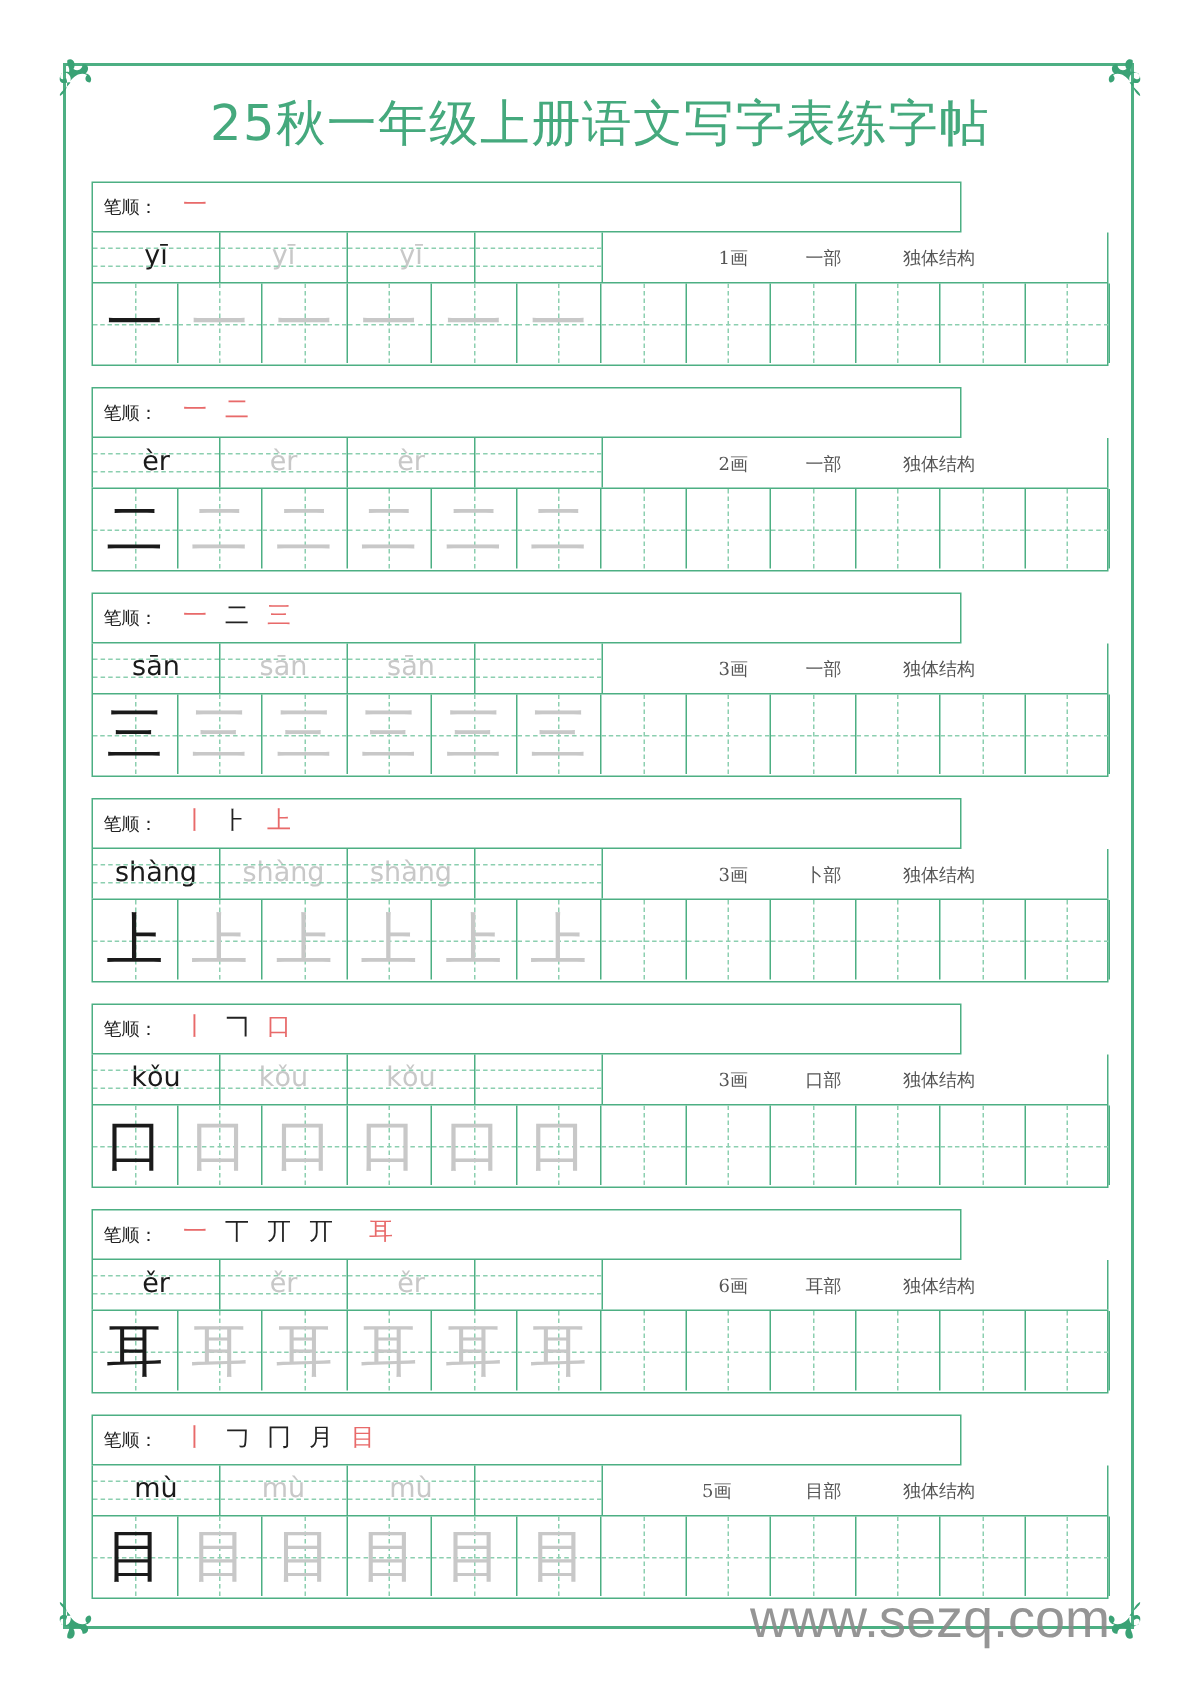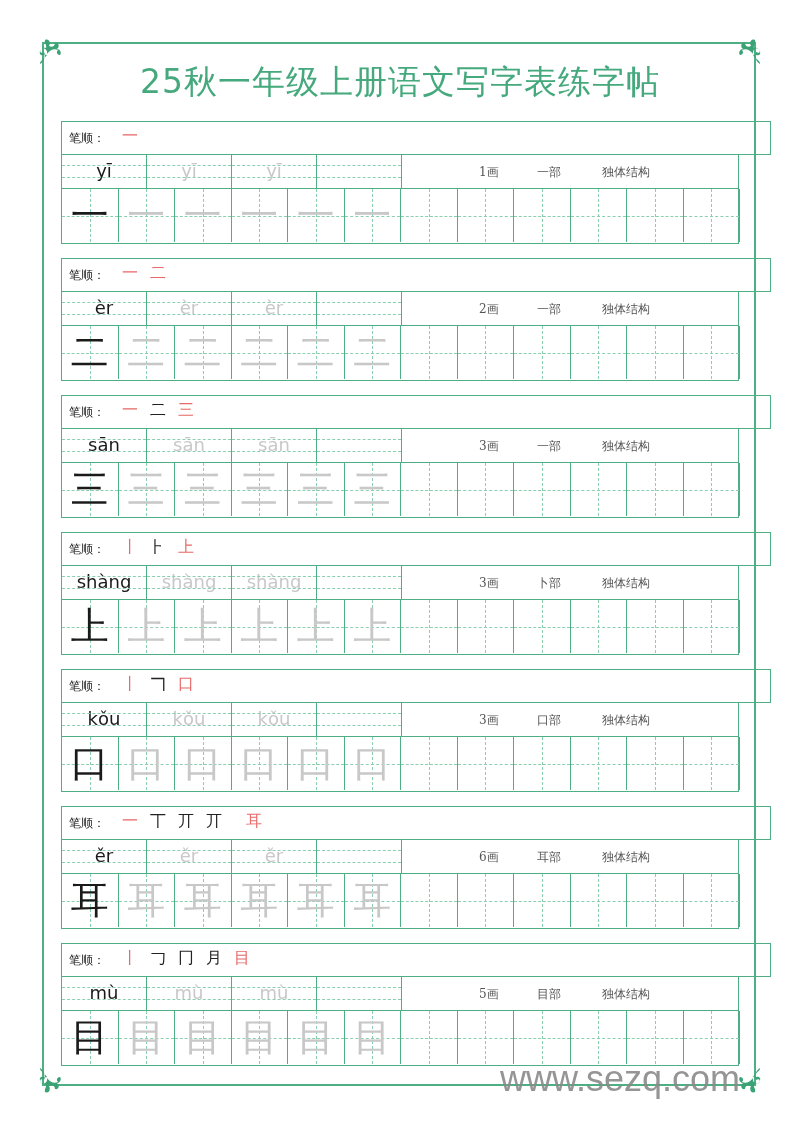--- a/index.html
+++ b/index.html
@@ -2,21 +2,21 @@
 <html><head>
 <meta charset="utf-8">
 <style>
   html,body{margin:0;padding:0;background:#fff;}
   body{width:800px;height:1132px;position:relative;overflow:hidden;font-family:"DejaVu Sans",sans-serif;}
   .frame{position:absolute;left:42px;top:42px;width:714px;height:1044px;border:2px solid #4daf83;box-sizing:border-box;}
   .corner{position:absolute;width:34px;height:34px;color:#3aa275;}
   .corner svg{width:34px;height:34px;display:block;}
   .title{position:absolute;left:0;width:800px;top:60px;text-align:center;font-size:33px;color:#45a97d;letter-spacing:1px;font-family:"DejaVu Sans",sans-serif;}
   .block{position:absolute;left:61px;width:678px;height:123px;}
-  .stroke-row{position:absolute;left:0;top:0;width:710px;height:34px;border:1.5px solid #4daf83;box-sizing:border-box;}
+  .stroke-row{position:absolute;left:0;top:0;width:580px;height:34px;border:1.5px solid #4daf83;box-sizing:border-box;}
   .stroke-label{position:absolute;left:7px;top:8px;font-size:12px;color:#222;}
   .stroke-seq{position:absolute;left:60px;top:4px;font-size:16px;display:flex;gap:12px;}
   .stroke-seq span{color:#222;}
   .stroke-seq span.red{color:#e86a6a;}
   .pinyin-row{position:absolute;left:0;top:34px;width:678px;height:33px;border-left:1.5px solid #4daf83;border-right:1.5px solid #4daf83;box-sizing:border-box;}
   .py-cell{position:absolute;top:0;height:33px;width:85px;border-right:1.5px solid #4daf83;box-sizing:border-box;text-align:center;font-size:18px;line-height:31px;}
   .py-line{position:absolute;left:0;right:0;border-top:1px dashed #8ccfb0;}
   .info{position:absolute;left:340px;top:0;width:337px;height:33px;font-family:"DejaVu Serif",serif;font-size:12px;color:#555;}
   .info span{position:absolute;top:9px;}
   .grid-row{position:absolute;left:0;top:67px;width:678px;height:56px;border:1.5px solid #4daf83;box-sizing:border-box;}
@@ -655,21 +655,21 @@
         <div class="py-cell" style="left:170px">
       <div class="py-line" style="top:10px"></div><div class="py-line" style="top:22px"></div>
       <span class="gray">mù</span>
     </div>
         <div class="py-cell" style="left:255px">
       <div class="py-line" style="top:10px"></div>
           <div class="py-line" style="top:22px"></div>
 
     </div>
       <div class="info">
-        <span style="left:77px">5画</span>
+        <span style="left:66px">5画</span>
         <span style="left:135px">目部</span>
         <span style="left:200px">独体结构</span>
       </div>
     </div>
     <div class="grid-row">
         <div class="gcell" style="left:0px">
       <div class="v"></div>
           <div class="h"></div>
       <div class="ch dark">目</div>
     </div>

